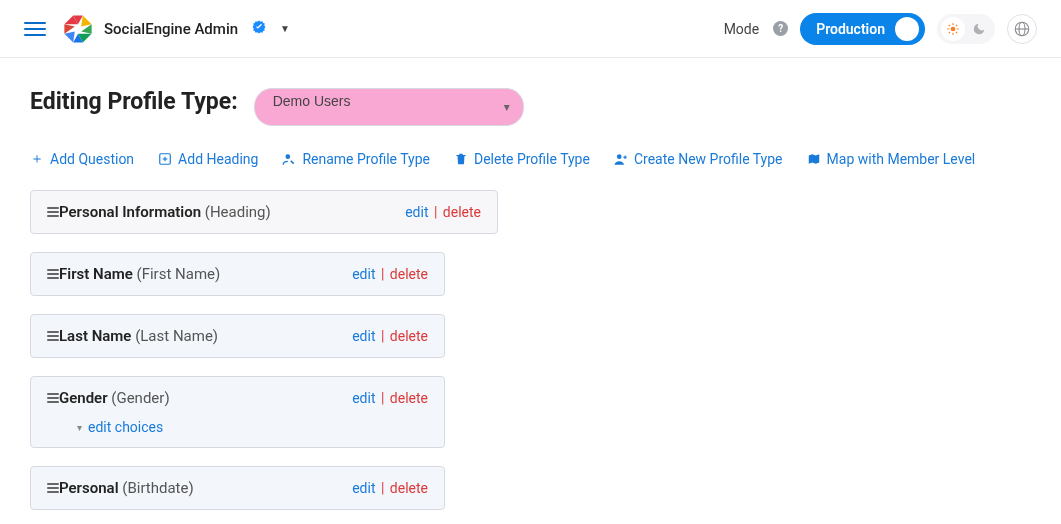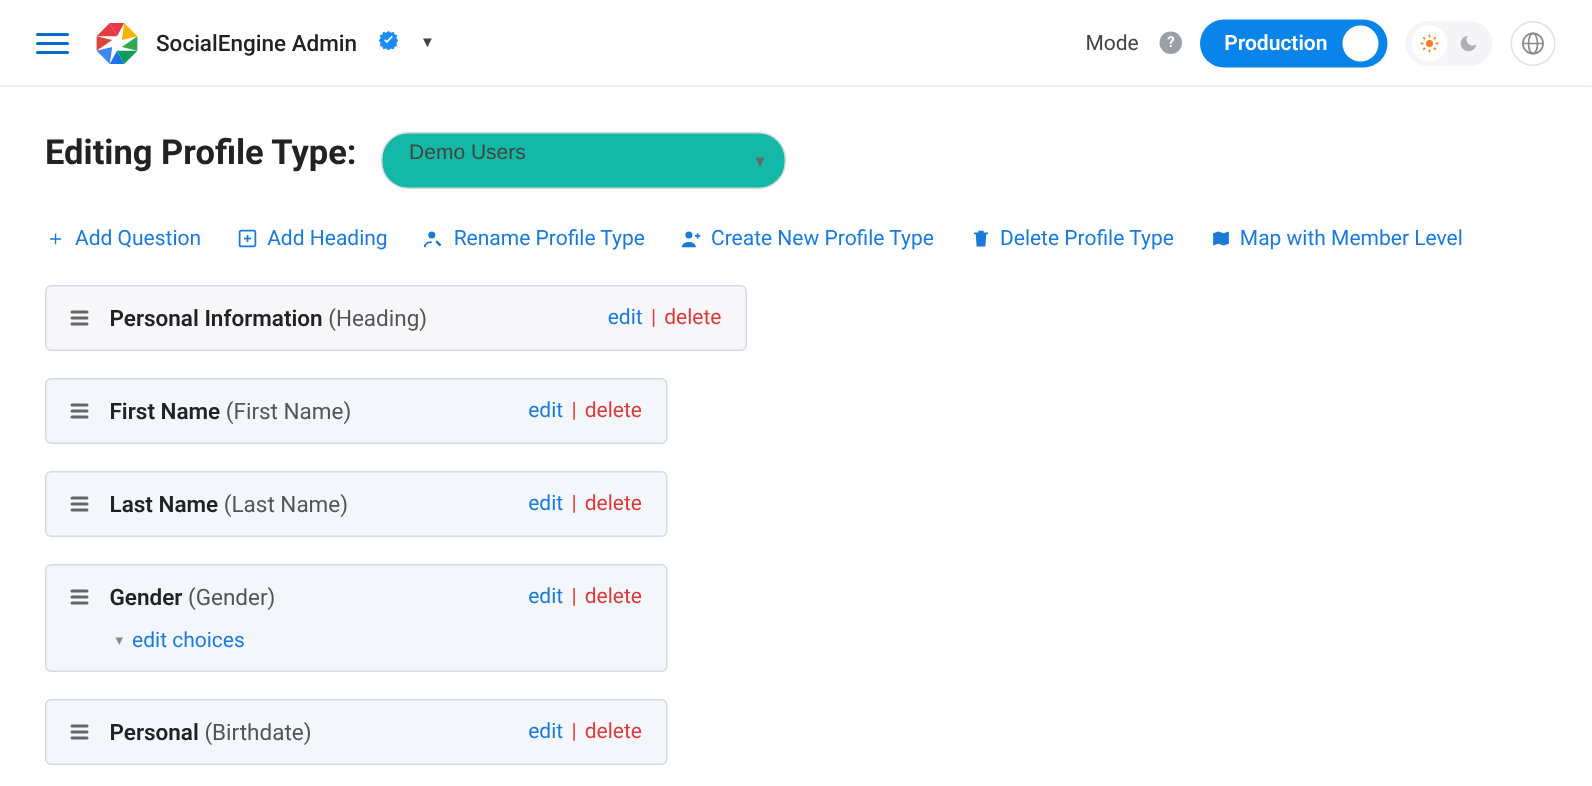--- a/index.html
+++ b/index.html
@@ -154,21 +154,21 @@
     }
     .profile-select {
       appearance: none;
       -webkit-appearance: none;
       border: 1px solid #d8d8e0;
       border-radius: 18px;
       height: 38px;
       padding: 0 40px 12px 18px;
       font-size: 14px;
       color: #444;
-      background: #14b8a6;
+      background: #f9a8d4;
       min-width: 270px;
       cursor: pointer;
     }
     .select-wrap {
       position: relative;
       display: inline-block;
     }
     .select-wrap::after {
       content: "▾";
       position: absolute;
@@ -203,21 +203,20 @@
     
     .field-item {
       border: 1px solid #d5dae2;
       border-radius: 4px;
       padding: 12px 16px;
       margin-bottom: 18px;
     }
     .field-row-top {
       display: flex;
       align-items: center;
-      gap: 14px;
     }
     .drag-icon {
       display: flex;
       flex-direction: column;
       gap: 2px;
       cursor: grab;
     }
     .drag-icon span {
       width: 12px;
       height: 2px;
@@ -382,35 +381,35 @@
             <circle cx="10" cy="8" r="4" fill="#1a7ad9"></circle>
             <path d="M2 22c0-4 4-6 8-6" fill="none" stroke="#1a7ad9" stroke-width="2"></path>
             <path d="M16 14l5 5-2 2-5-5z" fill="#1a7ad9"></path>
           </svg>
       </span>
       <span>Rename Profile Type</span>
     </a>
     <a class="action-link">
       <span class="icon">
         <svg width="14" height="14" viewBox="0 0 24 24">
+            <path fill="#1a7ad9" d="M6 7h12l-1 14H7zM4 5h16v2H4zM9 3h6v2H9z"></path>
+          </svg>
+      </span>
+      <span>Delete Profile Type</span>
+    </a>
+    <a class="action-link">
+      <span class="icon">
+        <svg width="14" height="14" viewBox="0 0 24 24">
             <circle cx="9" cy="8" r="4" fill="#1a7ad9"></circle>
             <path d="M1 22c0-4 4-6 8-6s8 2 8 6" fill="#1a7ad9"></path>
             <line x1="19" y1="6" x2="19" y2="12" stroke="#1a7ad9" stroke-width="2"></line>
             <line x1="16" y1="9" x2="22" y2="9" stroke="#1a7ad9" stroke-width="2"></line>
           </svg>
       </span>
       <span>Create New Profile Type</span>
-    </a>
-    <a class="action-link">
-      <span class="icon">
-        <svg width="14" height="14" viewBox="0 0 24 24">
-            <path fill="#1a7ad9" d="M6 7h12l-1 14H7zM4 5h16v2H4zM9 3h6v2H9z"></path>
-          </svg>
-      </span>
-      <span>Delete Profile Type</span>
     </a>
     <a class="action-link">
       <span class="icon">
         <svg width="14" height="14" viewBox="0 0 24 24">
             <path fill="#1a7ad9" d="M3 6l6-2 6 2 6-2v14l-6 2-6-2-6 2zM9 4v14M15 6v14"></path>
           </svg>
       </span>
       <span>Map with Member Level</span>
     </a>
   </div>

